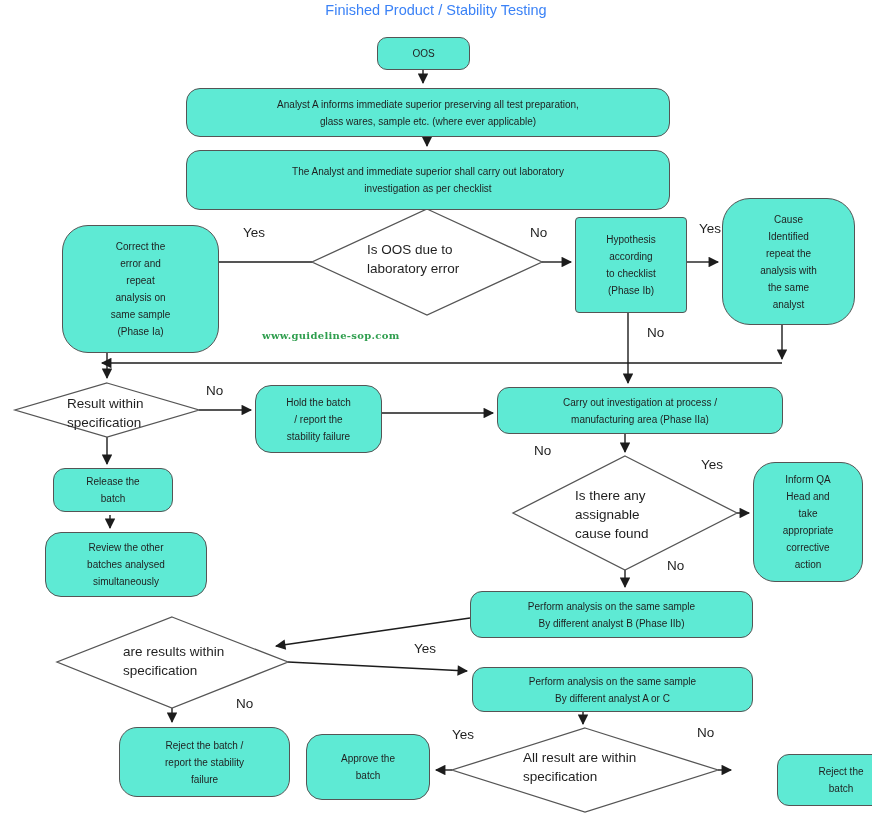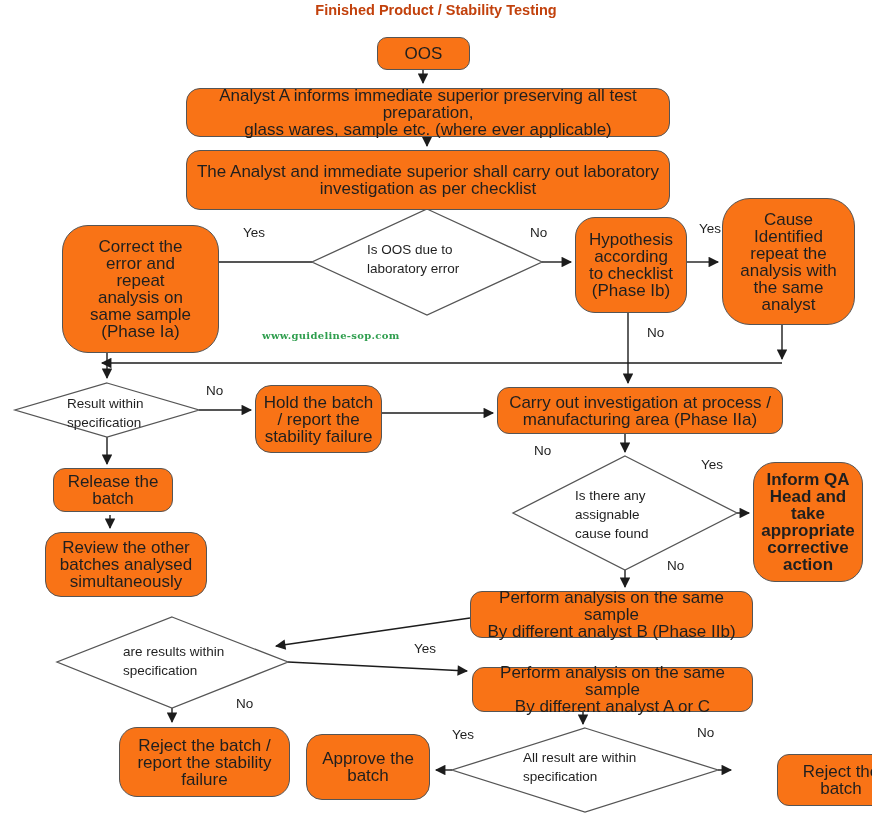--- a/index.html
+++ b/index.html
@@ -9,34 +9,34 @@
     --watermark:#2f9e4e;
   }
   html,body{margin:0;padding:0;background:#ffffff;}
   .canvas{
     position:relative;width:872px;height:813px;background:#ffffff;overflow:hidden;
     font-family:"Liberation Sans", sans-serif;color:var(--text);
   }
   .layer{position:absolute;left:0;top:0;}
   .title{
     position:absolute;left:0;top:2px;width:872px;text-align:center;
-    font-size:14.5px;font-weight:bold;color:#c2410c;
+    font-size:14.5px;font-weight:normal;color:#3b82f6;
   }
   .watermark{
     position:absolute;left:262px;top:330px;width:180px;
     font-family:"DejaVu Serif", serif;font-weight:bold;font-size:10px;
     color:var(--watermark);letter-spacing:0.3px;
   }
   .box{
     position:absolute;box-sizing:border-box;border:1.3px solid var(--border);
-    background:#f97316;display:flex;align-items:center;justify-content:center;
-    text-align:center;white-space:pre-line;font-size:17px;line-height:17px;
+    background:#5eead4;display:flex;align-items:center;justify-content:center;
+    text-align:center;white-space:pre-line;font-size:10px;line-height:17px;
   }
   .r10{border-radius:10px}.r12{border-radius:12px}.r14{border-radius:14px}
-  .r16{border-radius:16px}.r18{border-radius:18px}.r20{border-radius:20px}
+  .r16{border-radius:16px}.r18{border-radius:18px}.r20{border-radius:4px}
   .r22{border-radius:22px}.r26{border-radius:26px}.r28{border-radius:28px}
   .dtext{
     position:absolute;white-space:pre-line;font-size:13.5px;line-height:19px;
     text-align:left;
   }
   .elabel{position:absolute;font-size:13.5px;}
   svg line{stroke:var(--line);stroke-width:1.4;}
   svg polygon{fill:#ffffff;stroke:var(--border);stroke-width:1.3;}
   svg marker path{fill:var(--line);}
 </style>
@@ -110,21 +110,21 @@
   <div class="box r16" style="left:255px;top:385px;width:127px;height:68px;">Hold the batch
 / report the
 stability failure</div>
   <div class="box r12" style="left:497px;top:387px;width:286px;height:47px;">Carry out investigation at process /
 manufacturing area (Phase IIa)</div>
   <div class="box r12" style="left:53px;top:468px;width:120px;height:44px;">Release the
 batch</div>
   <div class="box r16" style="left:45px;top:532px;width:162px;height:65px;">Review the other
 batches analysed
 simultaneously</div>
-  <div class="box r22" style="left:753px;top:462px;width:110px;height:120px;font-weight:bold;">Inform QA
+  <div class="box r22" style="left:753px;top:462px;width:110px;height:120px;">Inform QA
 Head and
 take
 appropriate
 corrective
 action</div>
   <div class="box r12" style="left:470px;top:591px;width:283px;height:47px;">Perform analysis on the same sample
 By different analyst B  (Phase IIb)</div>
   <div class="box r12" style="left:472px;top:667px;width:281px;height:45px;">Perform analysis on the same sample
 By different analyst A or C</div>
   <div class="box r18" style="left:119px;top:727px;width:171px;height:70px;">Reject the batch /

